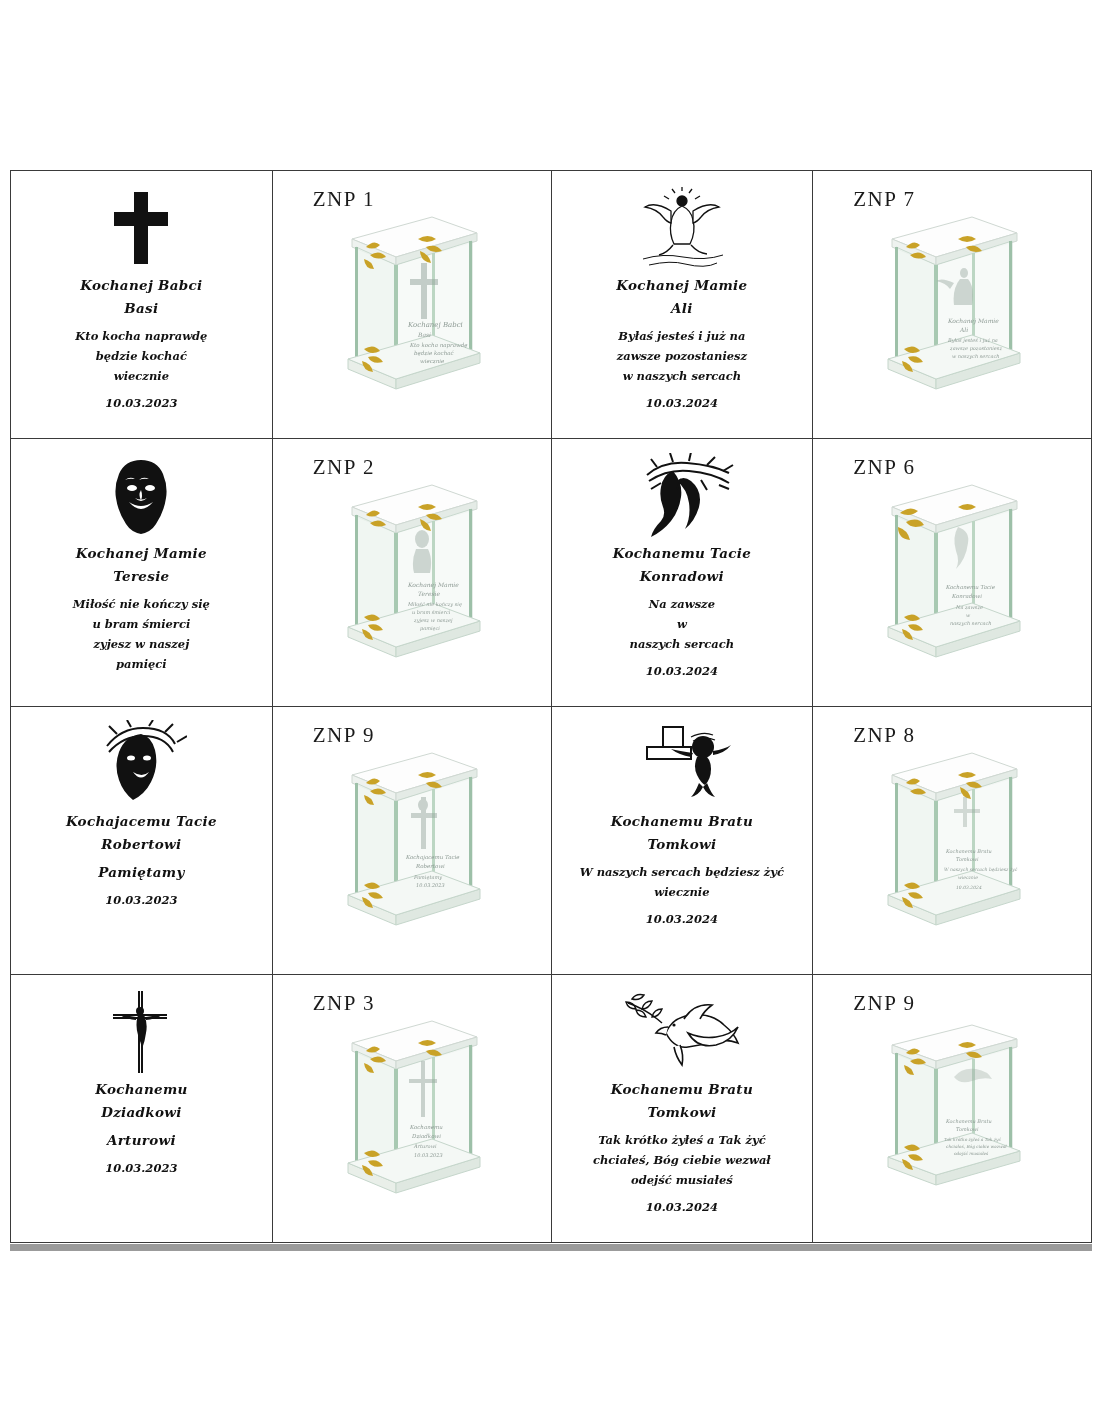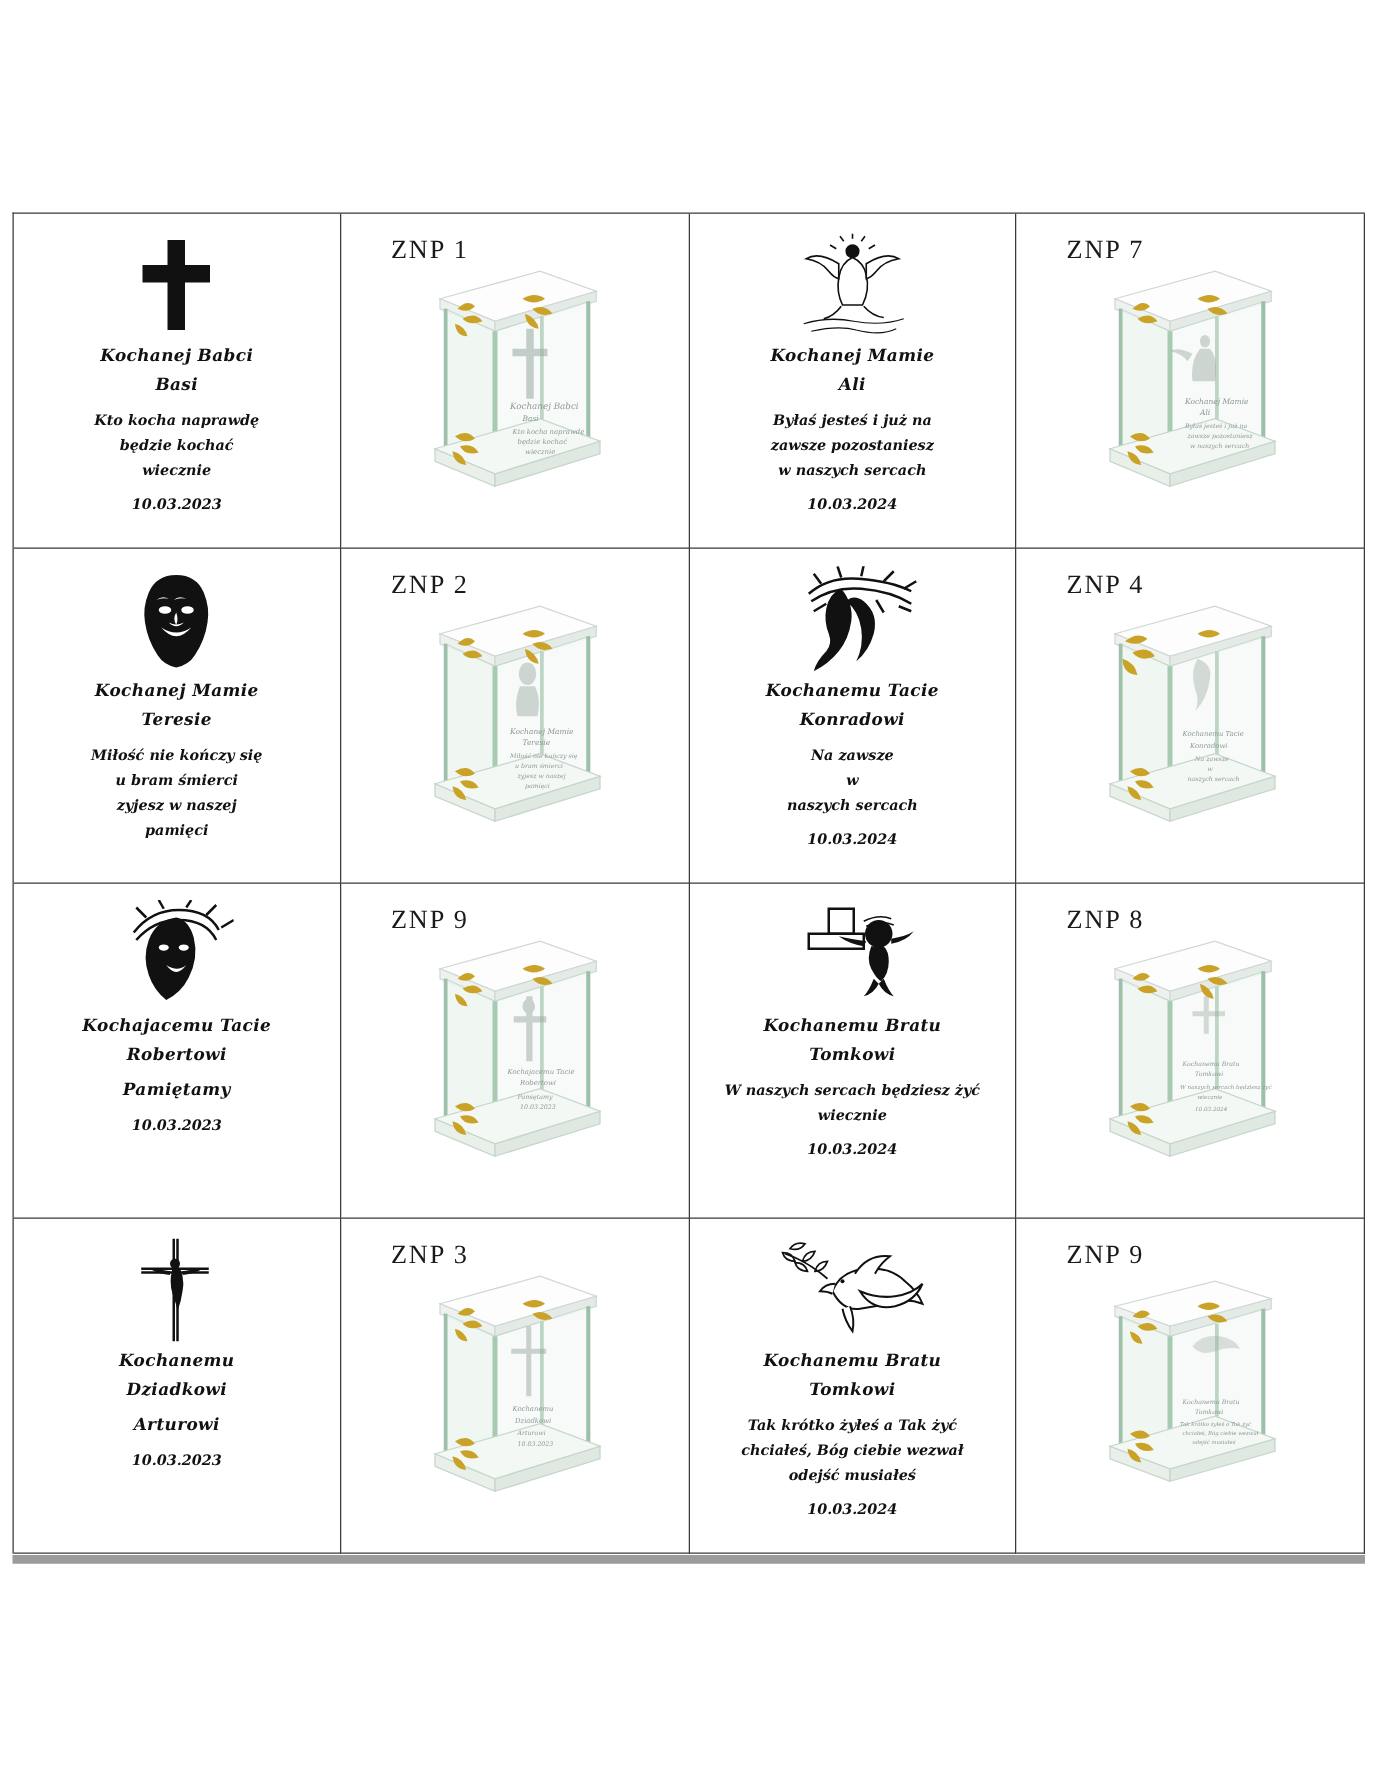--- a/index.html
+++ b/index.html
@@ -347,21 +347,21 @@
           <div class="ins-name">Kochanemu Tacie</div>
           <div class="ins-name2">Konradowi</div>
           <div class="ins-text">Na zawsze</div>
           <div class="ins-text">w</div>
           <div class="ins-text">naszych sercach</div>
           <div class="ins-date">10.03.2024</div>
         </div>
       </div>
 
       <div class="cell cell-product">
-        <div class="code-label">ZNP 4</div>
+        <div class="code-label">ZNP 6</div>
         <div class="lantern">
           <svg width="180" height="220" viewBox="0 0 180 220">
             <polygon points="30,40 110,18 155,34 74,58" fill="#fdfdfd" stroke="#cfd8d2" stroke-width="1"></polygon>
             <polygon points="30,40 74,58 74,66 30,48" fill="#eef2ef" stroke="#cfd8d2" stroke-width="1"></polygon>
             <polygon points="74,58 155,34 155,42 74,66" fill="#e4ebe6" stroke="#cfd8d2" stroke-width="1"></polygon>
             <polygon points="34,48 74,66 74,176 34,158" fill="#eef5f0" opacity="0.85" stroke="#c5d6cb" stroke-width="1"></polygon>
             <polygon points="74,66 150,42 150,152 74,176" fill="#f7faf8" opacity="0.9" stroke="#c5d6cb" stroke-width="1"></polygon>
             <rect x="33" y="48" width="3" height="112" fill="#9dc0a8"></rect>
             <rect x="72" y="66" width="4" height="112" fill="#a8c9b2"></rect>
             <rect x="147" y="42" width="3" height="112" fill="#9dc0a8"></rect>

